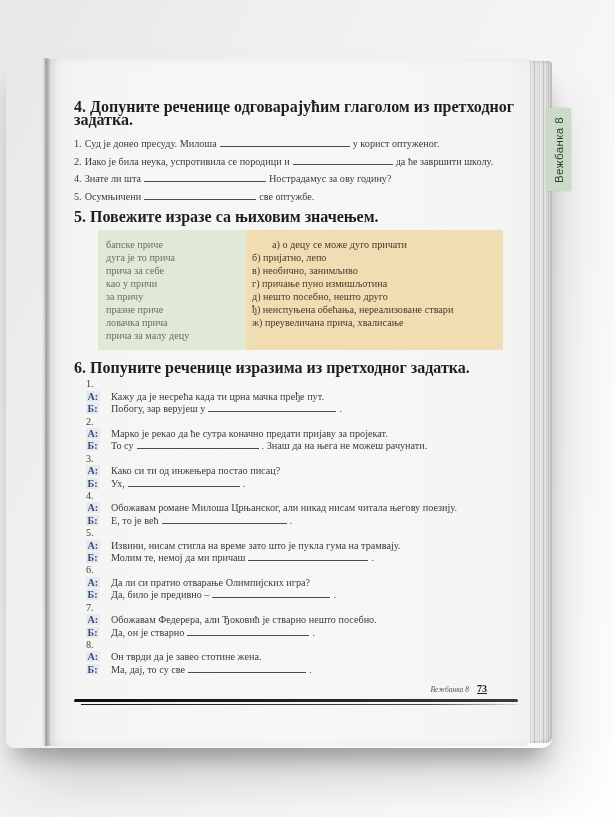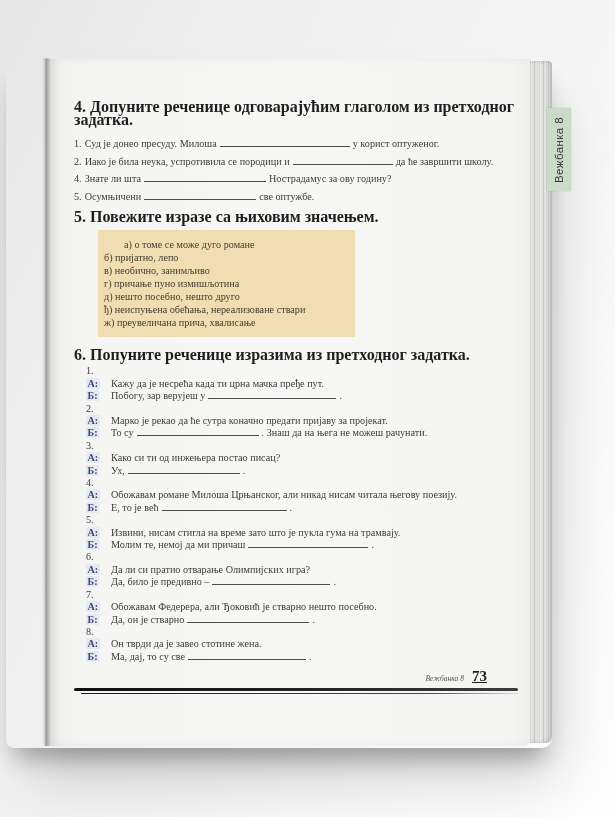--- a/index.html
+++ b/index.html
@@ -108,21 +108,21 @@
   }
   .spk .spk-box { background: #e7e9f0; padding: 0 1.5px; }
   .dlg-text { flex: 1; }
   .blank.b6 { height: 8px; }
 
   
   .footer {
     margin-top: 7px; text-align: right; padding-right: 31px; line-height: 12px;
   }
   .f-title { font-style: italic; font-size: 7.5px; color: #555; margin-right: 8px; }
-  .f-page { font-weight: bold; font-size: 15px; color: #1d1d1d; text-decoration: underline; }
+  .f-page { font-weight: bold; font-size: 10px; color: #1d1d1d; text-decoration: underline; }
   .page-rule { margin-top: 3px; width: 444px; }
   .page-rule .rule-a {
     height: 3px; border-radius: 2px;
     background: linear-gradient(90deg, #0e0e0e 0%, #262626 60%, #3c3c3c 100%);
   }
   .page-rule .rule-b {
     height: 1.5px; margin-top: 1.5px; margin-left: 7px;
     background: linear-gradient(90deg, #181818 0%, #4a4a4a 80%, rgba(80,80,80,0.15) 100%);
   }
 </style>
@@ -144,22 +144,32 @@
             <div class="x4-item"><span class="num">1.</span><span>Суд је донео пресуду. Милоша</span><span class="blank" style="width:130px"></span><span>у корист оптуженог.</span></div>
             <div class="x4-item"><span class="num">2.</span><span>Иако је била неука, успротивила се породици и</span><span class="blank" style="width:100px"></span><span>да ће завршити школу.</span></div>
             <div class="x4-item"><span class="num">4.</span><span>Знате ли шта</span><span class="blank" style="width:122px"></span><span>Нострадамус за ову годину?</span></div>
             <div class="x4-item"><span class="num">5.</span><span>Осумњичени</span><span class="blank" style="width:112px"></span><span>све оптужбе.</span></div>
           </div>
         </div>
 
         <div class="x5">
           <div class="ex-title">5. Повежите изразе са њиховим значењем.</div>
           <div class="match-table">
+            <div class="col-left">
+              <div class="m-left">бапске приче</div>
+              <div class="m-left">дуга је то прича</div>
+              <div class="m-left">прича за себе</div>
+              <div class="m-left">као у причи</div>
+              <div class="m-left">за причу</div>
+              <div class="m-left">празне приче</div>
+              <div class="m-left">ловачка прича</div>
+              <div class="m-left">прича за малу децу</div>
+            </div>
             <div class="col-right">
-              <div class="m-right">а) о томе се може дуго романе</div>
+              <div class="m-right">а) о децу се може дуго причати</div>
               <div class="m-right">б) пријатно, лепо</div>
               <div class="m-right">в) необично, занимљиво</div>
               <div class="m-right">г) причање пуно измишљотина</div>
               <div class="m-right">д) нешто посебно, нешто друго</div>
               <div class="m-right">ђ) неиспуњена обећања, нереализоване ствари</div>
               <div class="m-right">ж) преувеличана прича, хвалисање</div>
             </div>
           </div>
         </div>
 

